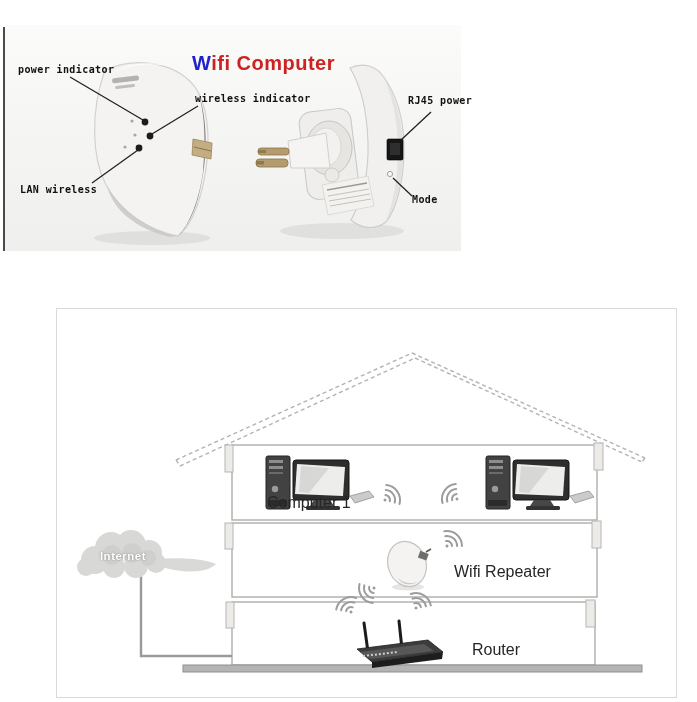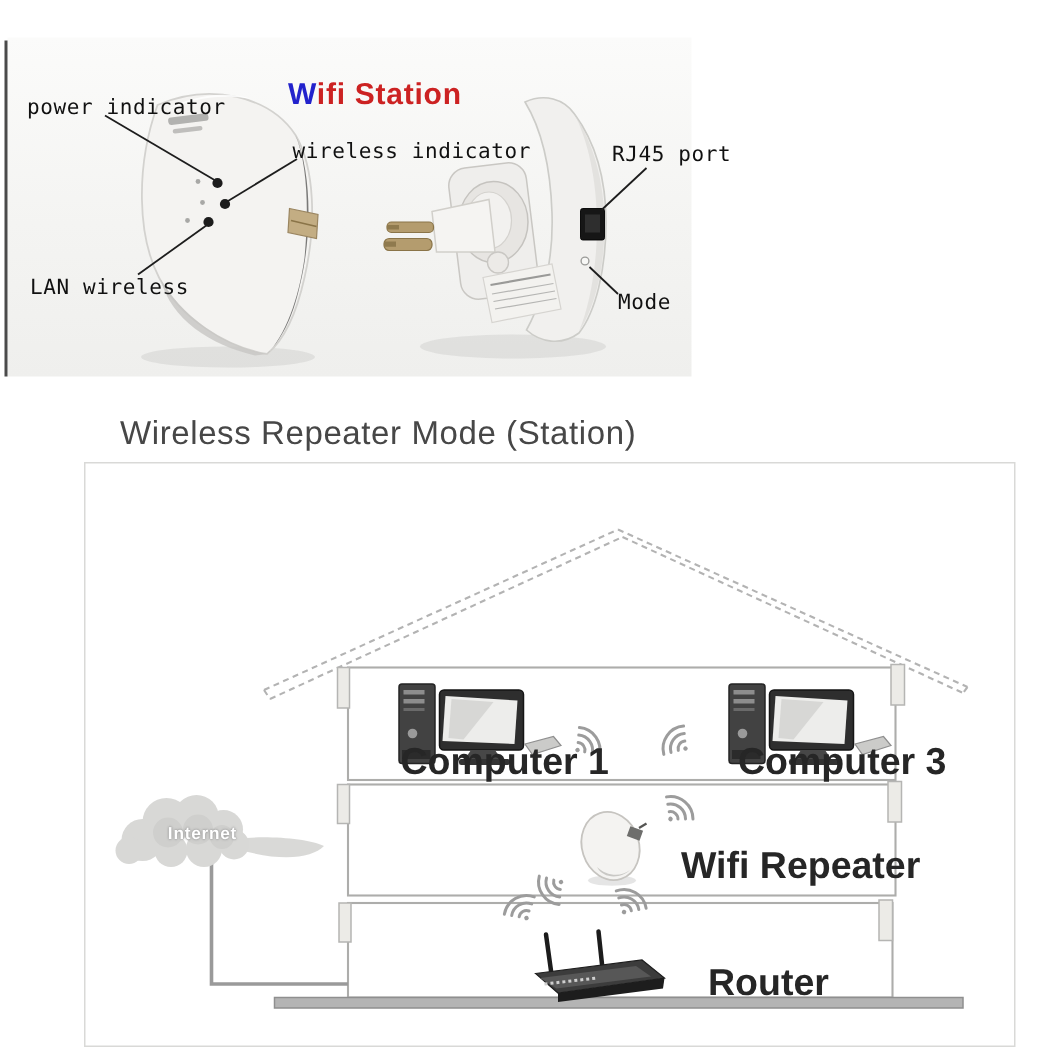--- a/index.html
+++ b/index.html
@@ -17,39 +17,38 @@
     position:absolute;left:3px;top:27px;width:2px;height:224px;background:#4a4a4a;
   }
   .title{
     position:absolute;left:192px;top:52px;font-size:20px;font-weight:bold;
     letter-spacing:0.5px;white-space:nowrap;
   }
   .title .tw{color:#2222cc;}
   .title .tr{color:#cc2222;}
   .callout{
     position:absolute;font-family:"DejaVu Sans Mono","Liberation Mono",monospace;
-    font-size:14px;font-weight:400;color:#111111;letter-spacing:0.4px;white-space:nowrap;
+    font-size:10px;font-weight:700;color:#111111;letter-spacing:0.4px;white-space:nowrap;
   }
   
   .heading{
     position:absolute;left:80px;top:276px;font-size:22px;color:#474747;
     letter-spacing:0.4px;white-space:nowrap;
   }
   .outerbox{
     position:absolute;left:56px;top:308px;width:619px;height:388px;
     border:1px solid #d9d9d7;background:#ffffff;
   }
   .dlabel{
-    position:absolute;font-size:25px;color:#262626;white-space:nowrap;font-weight:bold;
+    position:absolute;font-size:16px;color:#262626;white-space:nowrap;
   }
   .internet-label{
     position:absolute;left:94px;top:550px;width:58px;text-align:center;
     font-size:11.5px;font-weight:bold;color:#ffffff;letter-spacing:0.5px;
     text-shadow:0 0 2px #9a9a9a, 0 0 1px #8a8a8a;
-    margin-left:12px;
   }
 </style>
 </head>
 <body>
 
 <div id="canvas">
 
   <div class="photo-bg"></div>
   <div class="photo-edge"></div>
 
@@ -123,29 +122,28 @@
 
     <g stroke="#1d1d1d" stroke-width="1.2">
       <line x1="70" y1="77" x2="143" y2="120"></line>
       <line x1="198" y1="106" x2="152" y2="134"></line>
       <line x1="92" y1="183" x2="138" y2="150"></line>
       <line x1="431" y1="112" x2="401" y2="140"></line>
       <line x1="412" y1="196" x2="393" y2="178"></line>
     </g>
   </svg>
 
-  <div class="title"><span class="tw">W</span><span class="tr">ifi Station</span></div>
+  <div class="title"><span class="tw">W</span><span class="tr">ifi Computer</span></div>
 
   <div class="callout" style="left:18px;top:64px">power indicator</div>
   <div class="callout" style="left:195px;top:93px">wireless indicator</div>
   <div class="callout" style="left:20px;top:184px">LAN wireless</div>
-  <div class="callout" style="left:408px;top:95px">RJ45 port</div>
+  <div class="callout" style="left:408px;top:95px">RJ45 power</div>
   <div class="callout" style="left:412px;top:194px">Mode</div>
 
-  <div class="heading">Wireless Repeater Mode (Station)</div>
   <div class="outerbox"></div>
 
   <svg class="layer" width="697" height="702" viewBox="0 0 697 702">
     <defs>
       <g id="computer-icon">
         <rect x="0" y="6" width="24" height="53" rx="2" fill="#424242" stroke="#242424" stroke-width="1"></rect>
         <rect x="3" y="10" width="14" height="3" fill="#8d8d8d"></rect>
         <rect x="3" y="16" width="14" height="3" fill="#8d8d8d"></rect>
         <rect x="3" y="22" width="14" height="2" fill="#6a6a6a"></rect>
         <circle cx="9" cy="39" r="3.2" fill="#9a9a9a"></circle>
@@ -234,18 +232,17 @@
       <line x1="368" y1="652" x2="364" y2="623" stroke="#1c1c1c" stroke-width="3" stroke-linecap="round"></line>
       <line x1="402" y1="649" x2="399" y2="621" stroke="#1c1c1c" stroke-width="3" stroke-linecap="round"></line>
       <polygon points="357,649 428,640 443,652 372,662" fill="#3c3c3c" stroke="#1e1e1e" stroke-width="0.8"></polygon>
       <polygon points="372,662 443,652 442,659 372,668" fill="#1d1d1d"></polygon>
       <polygon points="360,652 424,644 434,651 371,659" fill="#575757"></polygon>
       <line x1="363" y1="656" x2="398" y2="652" stroke="#cfcfcf" stroke-width="2" stroke-dasharray="2 2"></line>
     </g>
   </svg>
 
   <div class="dlabel" style="left:267px;top:494px">Computer 1</div>
-  <div class="dlabel" style="left:492px;top:494px">Computer 3</div>
   <div class="dlabel" style="left:454px;top:563px">Wifi Repeater</div>
   <div class="dlabel" style="left:472px;top:641px">Router</div>
   <div class="internet-label">Internet</div>
 
 </div>
 
 </body></html>

